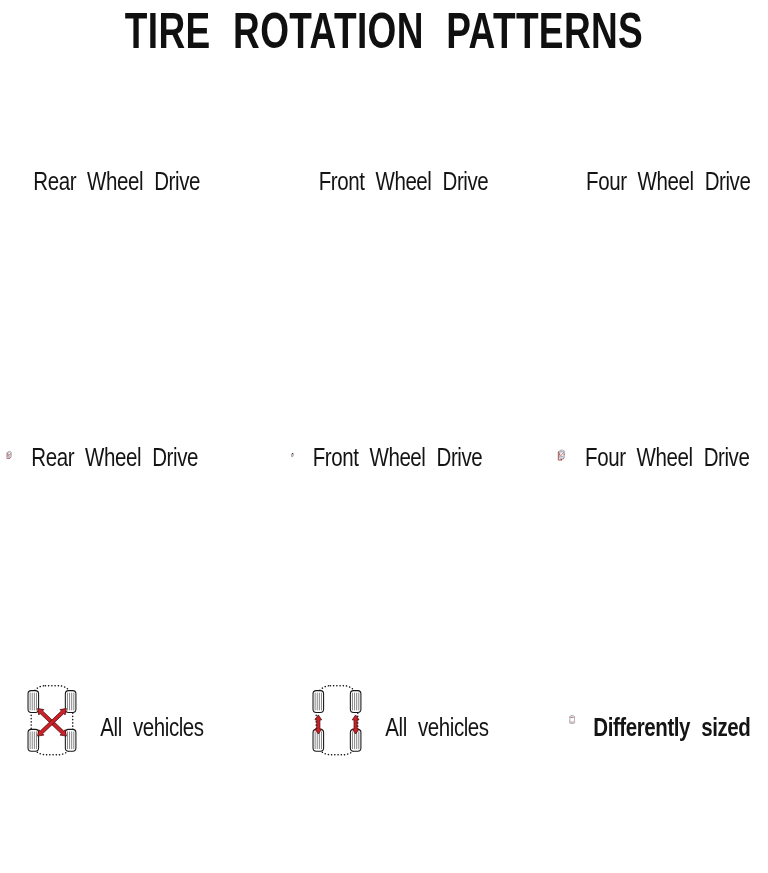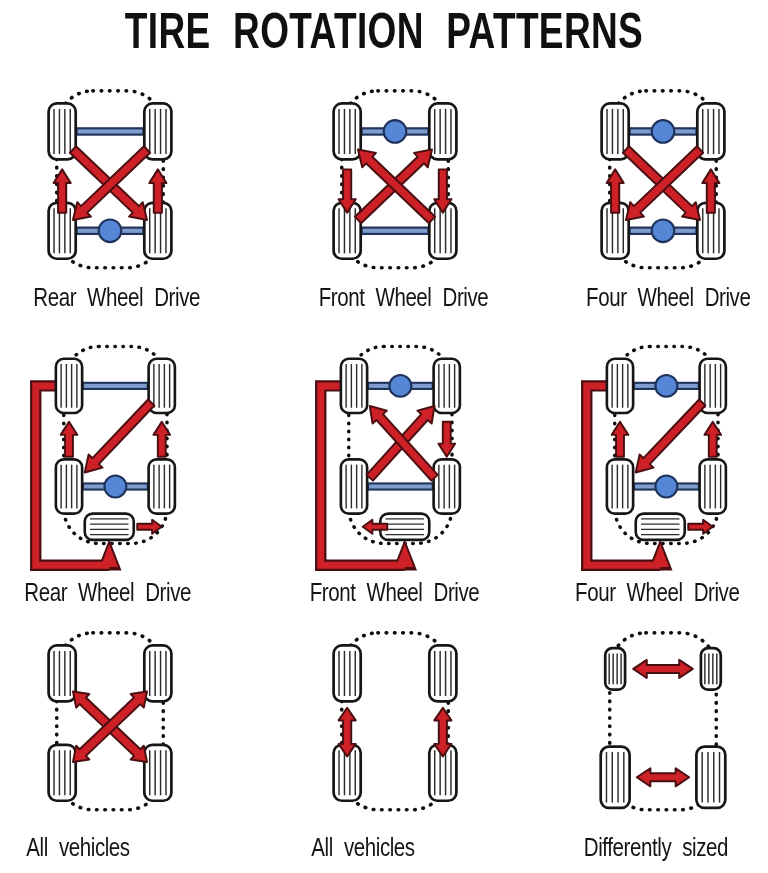--- a/index.html
+++ b/index.html
@@ -7,38 +7,38 @@
     width:768px;height:873px;position:relative;overflow:hidden;
     background:#ffffff;
     font-family:"Liberation Sans", sans-serif;
   }
   .title{
     position:absolute;top:2px;left:0;width:768px;margin:0;
     text-align:center;font-size:50px;font-weight:bold;color:#101010;
     transform:scaleX(0.74);letter-spacing:0.5px;word-spacing:16px;
     white-space:nowrap;
   }
-  .cell{position:absolute;display:flex;flex-direction:column;align-items:flex-start;}
+  .cell{position:absolute;display:flex;flex-direction:row;align-items:center;}
   .cell svg{display:block;}
   .lbl{
     font-size:25px;color:#141414;white-space:nowrap;
     transform:scaleX(0.82);word-spacing:7px;letter-spacing:-0.5px;
   }
   
   #cell-0{left:15px; top:80px; width:200px;}
   #cell-1{left:300px;top:80px; width:200px;}
   #cell-2{left:568px;top:80px; width:200px;}
   
   #cell-3{left:6px;  top:336px;width:210px;}
   #cell-4{left:291px;top:336px;width:210px;}
   #cell-5{left:557px;top:336px;width:210px;}
   
   #cell-6{left:15px; top:622px;width:200px;}
   #cell-7{left:300px;top:622px;width:200px;}
-  #cell-8{left:568px;top:622px;width:200px;}
+  #cell-8{left:568px;top:622px;width:200px;font-weight:bold;}
   #cell-0 .lbl,#cell-1 .lbl,#cell-2 .lbl{margin-top:8px;}
   #cell-3 .lbl,#cell-4 .lbl,#cell-5 .lbl{margin-top:4px;}
   #cell-6 .lbl,#cell-7 .lbl,#cell-8 .lbl{margin-top:16px;}
 </style>
 </head>
 <body>
 
 <h1 class="title">TIRE ROTATION PATTERNS</h1>
 
 <div class="cell" id="cell-0">

